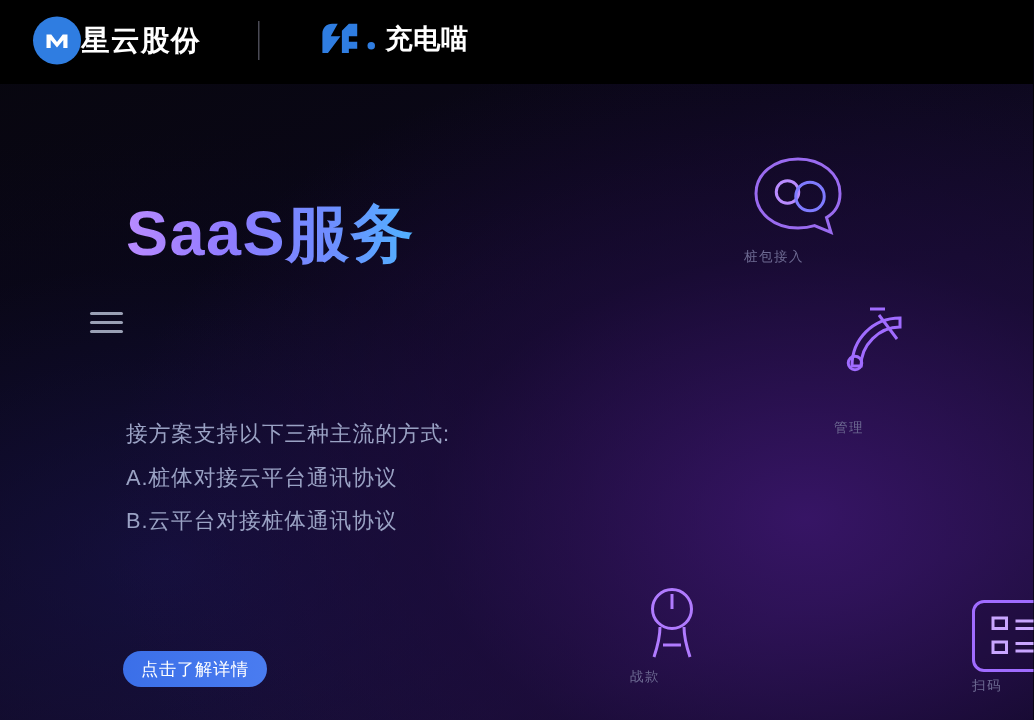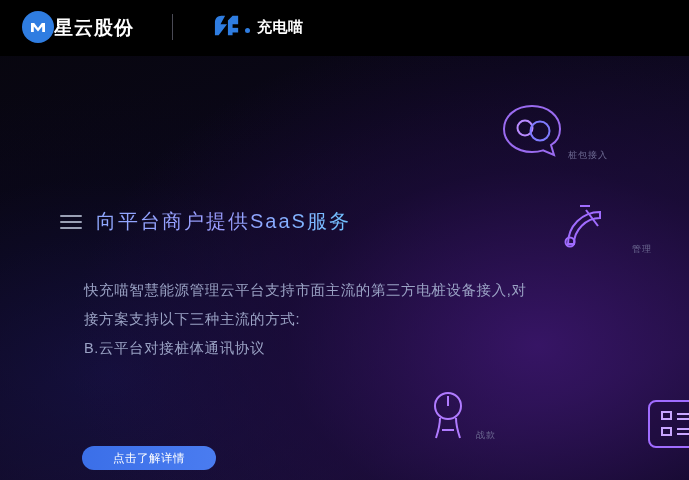--- a/index.html
+++ b/index.html
@@ -82,21 +82,21 @@
   }
   #brand2-dot {
     width: 5px; height: 5px;
     border-radius: 50%;
     background: #2f7de1;
     margin-top: 9px;
     margin-left: -2px;
   }
   #brand2-text {
     color: #ffffff;
-    font-size: 15px;
+    font-size: 18px;
     font-weight: bold;
     letter-spacing: 0.5px;
     line-height: 1;
     margin-left: 2px;
   }
 
   
   #hero-title {
     position: absolute;
     left: 84px;
@@ -152,43 +152,43 @@
     color: #9aa2c4;
     font-size: 14.5px;
     line-height: 29px;
     letter-spacing: 0.6px;
   }
   #body-copy p { margin: 0; }
 
   #cta {
     position: absolute;
     left: 82px;
-    top: 446px;
-    width: 134px;
+    top: 434px;
+    width: 96px;
     height: 24px;
     border-radius: 12px;
     background: linear-gradient(90deg, #3b6fe8 0%, #4a7cf0 100%);
     color: #ffffff;
     font-size: 11.5px;
     letter-spacing: 0.5px;
     display: flex;
     align-items: center;
     justify-content: center;
     border: none;
     cursor: pointer;
     padding: 0;
     font-family: "Liberation Sans", sans-serif;
   }
 
   
   .node {
     position: absolute;
     display: flex;
-    flex-direction: row;
-    align-items: flex-end;
+    flex-direction: column;
+    align-items: flex-start;
   }
   .node .glyph {
     display: block;
   }
   .node .caption {
     margin-top: 3px;
     font-size: 9px;
     color: #6d6a92;
     letter-spacing: 1px;
     white-space: nowrap;
@@ -233,33 +233,33 @@
       <svg id="brand2-mark" viewBox="0 0 32 28" aria-hidden="true">
         <path d="M3 24 L3 10 C3 6 6 3 10 3 L14 3 L9 12 L16 12 L7 24 Z" fill="#2f7de1"></path>
         <path d="M17 24 L17 8 L22 3 L28 3 L28 12 L22 12 L22 24 Z" fill="#2f7de1"></path>
         <path d="M20 16 L28 16 L28 21 L20 21 Z" fill="#2f7de1"></path>
       </svg>
       <div id="brand2-dot"></div>
       <span id="brand2-text">充电喵</span>
     </div>
   </div>
 
+  <div id="hero-title">SaaS服务</div>
 
   <div id="subtitle-row">
     <div id="hamburger">
       <span></span>
         <span></span>
         <span></span>
     </div>
-    <div id="subtitle">向平台商户提供SaaS服务</div>
   </div>
 
   <div id="body-copy">
-    <p>快充喵智慧能源管理云平台支持市面主流的第三方电桩设备接入,对</p>
     <p>接方案支持以下三种主流的方式:</p>
+    <p>A.桩体对接云平台通讯协议</p>
     <p>B.云平台对接桩体通讯协议</p>
   </div>
 
   <button id="cta">点击了解详情</button>
 
   <div class="node" id="node-charge">
     <svg class="glyph" width="72" height="62" viewBox="0 0 72 62" aria-hidden="true">
       <path d="M36 6 C20 6 8 16 8 29 C8 42 20 52 36 52 C40 52 44 51.4 47 50.4 L58 55 L55 45 C62 41 64 35 64 29 C64 16 52 6 36 6 Z" fill="none" stroke="#9a6bf0" stroke-width="2"></path>
       <circle cx="29" cy="28" r="7.5" fill="none" stroke="#b98bff" stroke-width="2"></circle>
       <circle cx="44" cy="31" r="9.5" fill="none" stroke="#7f7bff" stroke-width="2"></circle>

